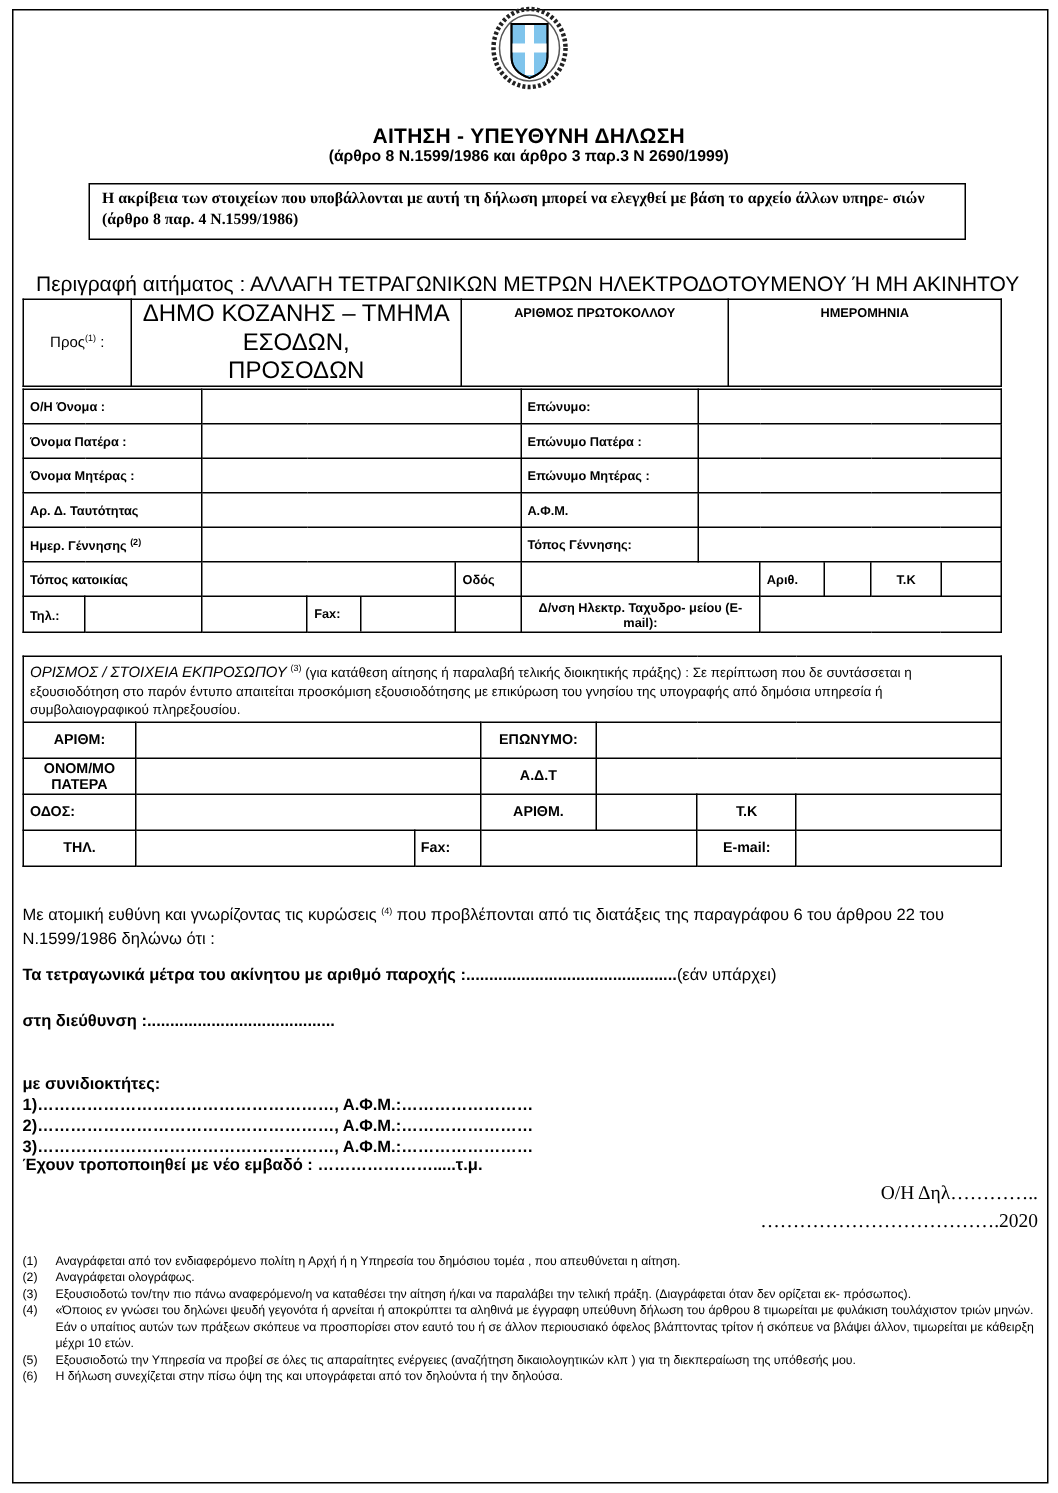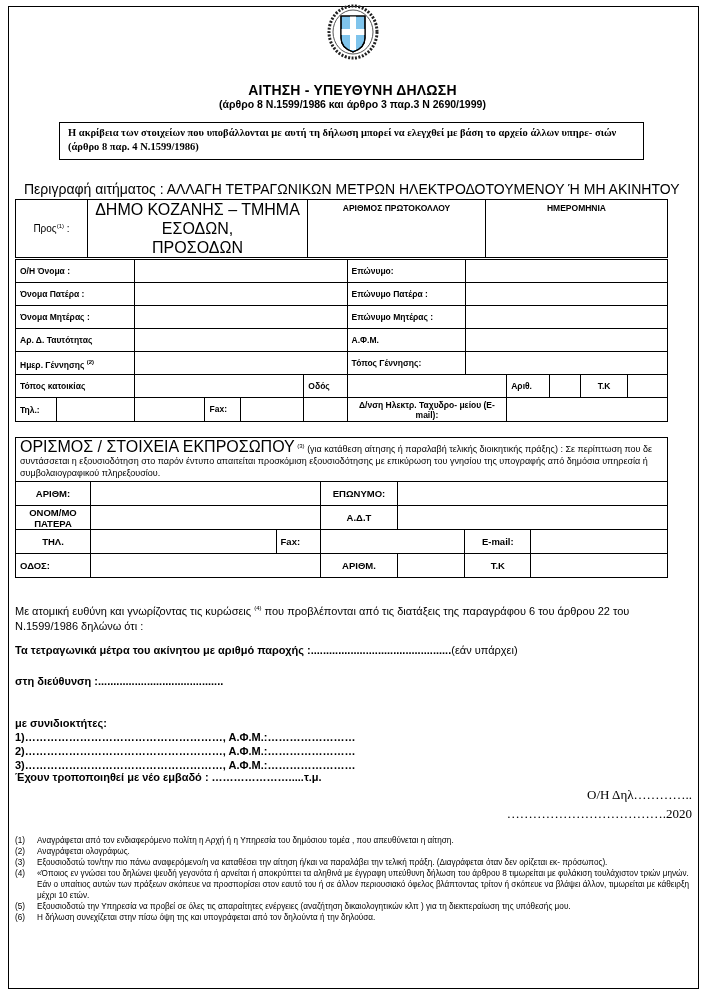--- a/index.html
+++ b/index.html
@@ -27,21 +27,21 @@
   .t-to .hdr { font-weight: bold; font-size: 8.5px; vertical-align: top; text-align: center; padding-top: 3px; }
   .t-to .to-label { font-size: 10px; text-align: center; }
   .t-to .to-value { font-size: 16px; text-align: center; line-height: 19px; }
 
   .t-personal { left: 15px; top: 259px; width: 653px; }
   .t-personal td { height: 23px; font-size: 8.5px; line-height: 10px; margin-top: 10px; }
 
   .t-rep { left: 15px; top: 437px; width: 653px; }
   .t-rep td { font-size: 9.5px; height: 24px; }
   .t-rep .rep-head { font-weight: normal; font-size: 9px; line-height: 12px; padding: 2px 4px; height: auto; border-bottom: none; }
-  .t-rep .rep-head .big { font-size: 16px; }
+  .t-rep .rep-head .big { font-size: 10px; font-style: italic; }
   .t-rep .c { text-align: center; }
 
   .decl { left: 15px; top: 601px; width: 665px; font-size: 11px; line-height: 15px; }
   .line { font-size: 11px; font-weight: bold; white-space: nowrap; }
   .l1 { left: 15px; top: 644px; }
   .l2 { left: 15px; top: 675px; }
   .co { left: 15px; top: 716px; font-size: 11px; font-weight: bold; line-height: 14px; white-space: nowrap; }
   .area { left: 15px; top: 771px; }
   .sig1 { right: 13px; top: 787px; font-family: "Liberation Serif", serif; font-size: 13px; }
   .sig2 { right: 13px; top: 806px; font-family: "Liberation Serif", serif; font-size: 13px; }
@@ -186,33 +186,33 @@
     <td class="c">ΕΠΩΝΥΜΟ:</td>
     <td colspan="3"></td>
   </tr>
   <tr>
     <td class="c" style="line-height:11px">ΟΝΟΜ/ΜΟ ΠΑΤΕΡΑ</td>
     <td colspan="2"></td>
     <td class="c">Α.Δ.Τ</td>
     <td colspan="3"></td>
   </tr>
   <tr>
+    <td>ΟΔΟΣ:</td>
+    <td colspan="2"></td>
+    <td class="c">ΑΡΙΘΜ.</td>
+    <td></td>
+    <td class="c">Τ.Κ</td>
+    <td></td>
+  </tr>
+  <tr>
     <td class="c">ΤΗΛ.</td>
     <td></td>
     <td>Fax:</td>
     <td colspan="2"></td>
     <td class="c">E-mail:</td>
-    <td></td>
-  </tr>
-  <tr>
-    <td>ΟΔΟΣ:</td>
-    <td colspan="2"></td>
-    <td class="c">ΑΡΙΘΜ.</td>
-    <td></td>
-    <td class="c">Τ.Κ</td>
     <td></td>
   </tr>
 </tbody>
   </table>
 
 <div class="abs decl">
   <span>Με ατομική ευθύνη και γνωρίζοντας τις κυρώσεις </span><sup>(4)</sup><span> που προβλέπονται από τις διατάξεις της παραγράφου 6 του άρθρου 22 του Ν.1599/1986 δηλώνω ότι :</span>
 </div>
 
 <div class="abs line l1">

